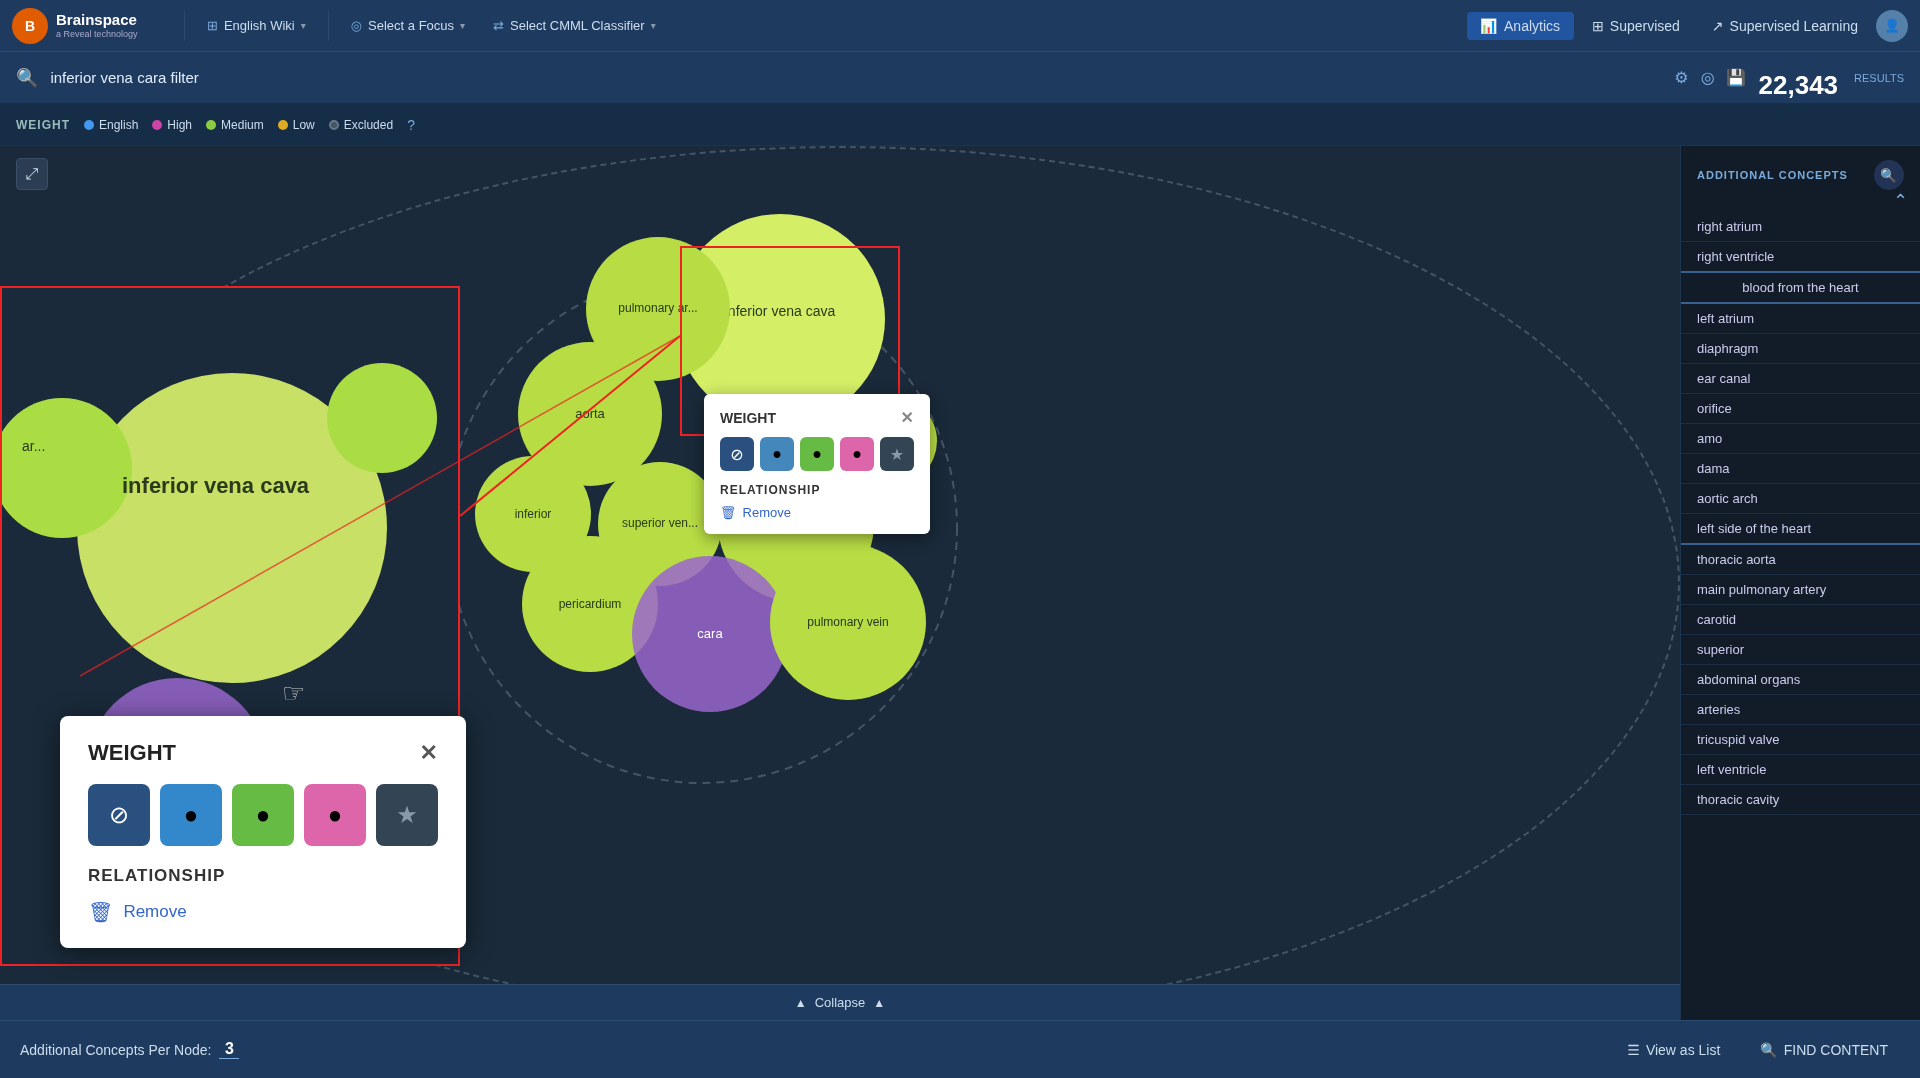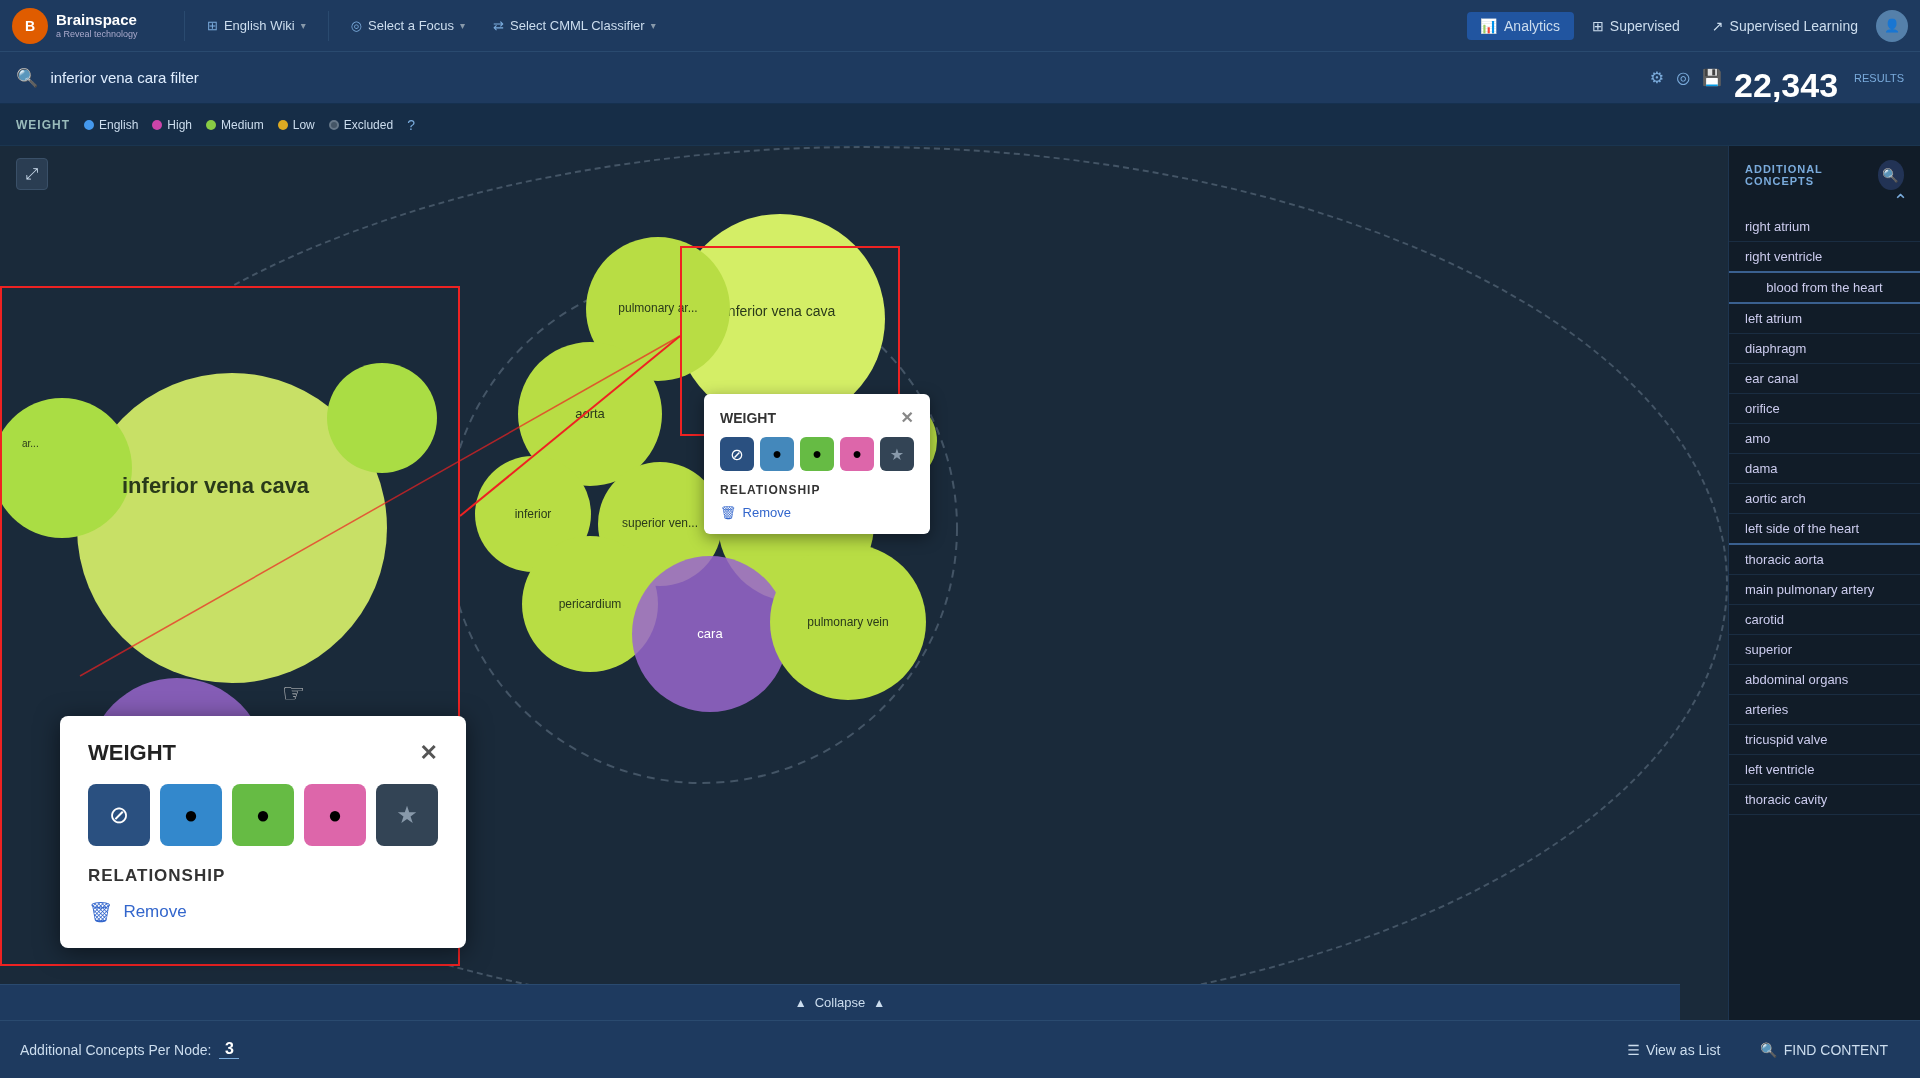--- a/index.html
+++ b/index.html
@@ -27,21 +27,21 @@
     
     .search-bar {
       display: flex; align-items: center; height: 52px;
       background: #1e3a5f; border-bottom: 1px solid #15304f;
       padding: 0 16px; gap: 12px;
     }
     .search-icon-wrap { color: #7aabdc; font-size: 18px; }
     .search-input { background: transparent; border: none; outline: none; color: #e0eeff; font-size: 15px; flex: 1; }
     .search-right { margin-left: auto; display: flex; align-items: center; gap: 12px; }
     .filter-icon { color: #7aabdc; font-size: 16px; cursor: pointer; }
-    .results-count { font-size: 34px; font-weight: bold; color: #fff; margin-top: 16px; }
+    .results-count { font-size: 26px; font-weight: bold; color: #fff; margin-top: 16px; }
     .results-label { font-size: 11px; color: #7aabdc; text-transform: uppercase; margin-left: 4px; }
 
     
     .weight-bar {
       display: flex; align-items: center; height: 42px;
       background: #162d47; padding: 0 16px; gap: 14px;
       border-bottom: 1px solid #1a3550;
     }
     .weight-label { font-size: 12px; font-weight: bold; color: #9bb; letter-spacing: 1px; text-transform: uppercase; }
     .weight-option { display: flex; align-items: center; gap: 5px; font-size: 12px; color: #cde; cursor: pointer; }
@@ -102,21 +102,21 @@
       min-width: 380px; z-index: 50;
     }
     .weight-popup-large .popup-title { font-size: 22px; font-weight: bold; color: #222; margin-bottom: 18px; display: flex; justify-content: space-between; align-items: center; }
     .weight-popup-large .popup-close { font-size: 22px; color: #555; }
     .weight-popup-large .weight-buttons { gap: 10px; margin-bottom: 18px; }
     .weight-popup-large .w-btn { width: 60px; height: 60px; border-radius: 8px; font-size: 22px; }
     .weight-popup-large .popup-remove { font-size: 16px; gap: 8px; }
 
     
     .right-sidebar {
-      width: 192px; background: #111c28; border-left: 1px solid #1e3550;
+      width: 240px; background: #111c28; border-left: 1px solid #1e3550;
       display: flex; flex-direction: column; overflow-y: auto;
     }
     .sidebar-header { padding: 14px 16px 8px; display: flex; align-items: center; justify-content: space-between; }
     .sidebar-title { font-size: 11px; font-weight: bold; color: #7aabdc; text-transform: uppercase; letter-spacing: 1px; }
     .sidebar-search-btn { width: 30px; height: 30px; border-radius: 50%; background: #223355; border: none; color: #7aabdc; cursor: pointer; display: flex; align-items: center; justify-content: center; }
     .sidebar-item { padding: 7px 16px; font-size: 13px; color: #cce; cursor: pointer; border-bottom: 1px solid #1a2d42; }
     .sidebar-scroll { flex: 1; overflow-y: auto; }
     .sidebar-scroll::-webkit-scrollbar { width: 4px; }
     .sidebar-scroll::-webkit-scrollbar-thumb { background: #2a4060; border-radius: 2px; }
 
@@ -260,21 +260,21 @@
 
         <circle cx="230" cy="240" r="155" fill="#c8e066"></circle>
 
         <circle cx="60" cy="180" r="70" fill="#aadd44"></circle>
 
         <circle cx="175" cy="480" r="90" fill="#9966cc" opacity="0.85"></circle>
 
         <circle cx="380" cy="130" r="55" fill="#aadd44"></circle>
       </svg>
       <div style="position:absolute;left:120px;top:185px;font-size:22px;font-weight:600;color:#2a3a1a;z-index:2;pointer-events:none;">inferior vena cava</div>
-      <div style="position:absolute;left:20px;top:150px;font-size:10px;color:#2a3a1a;z-index:2;pointer-events:none;">ar...</div>
+      <div style="position:absolute;left:20px;top:150px;font-size:14px;color:#2a3a1a;z-index:2;pointer-events:none;">ar...</div>
 
       <div style="position:absolute;left:280px;top:390px;font-size:26px;color:#ccc;z-index:3;pointer-events:none;">☞</div>
     </div>
 
     <svg style="position:absolute;left:0;top:0;width:100%;height:100%;pointer-events:none;z-index:2;">
 
       <circle cx="780" cy="173" r="105" fill="#d4ee66"></circle>
       <text x="780" y="170" text-anchor="middle" fill="#2a3a1a" font-size="14" font-weight="500">inferior vena cava</text>
 
       <circle cx="658" cy="163" r="72" fill="#b8dd44"></circle>

